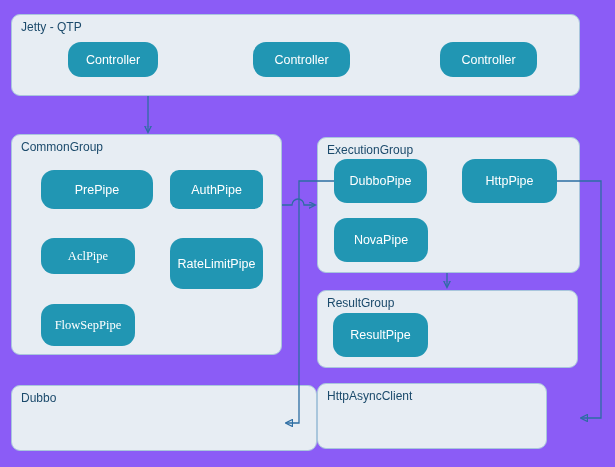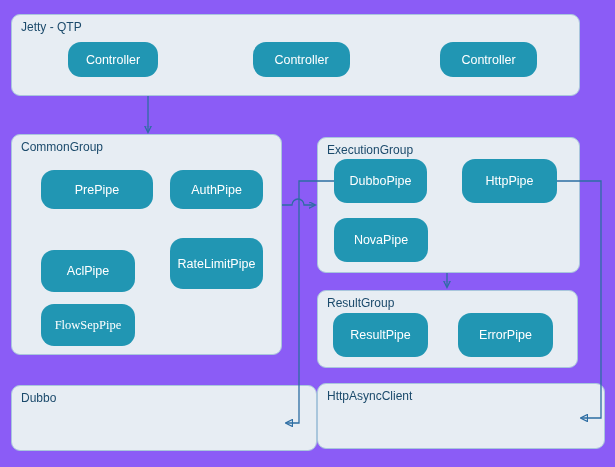--- a/index.html
+++ b/index.html
@@ -47,28 +47,28 @@
     justify-content:center;
     text-align:left;
     white-space:nowrap;
   }
   
   .g-jetty{left:11px;top:14px;width:569px;height:82px;}
   .g-common{left:11px;top:134px;width:271px;height:221px;}
   .g-execution{left:317px;top:137px;width:263px;height:136px;}
   .g-result{left:317px;top:290px;width:261px;height:78px;}
   .g-dubbo{left:11px;top:385px;width:306px;height:66px;}
-  .g-httpasync{left:317px;top:383px;width:288px;height:66px;}
+  .g-httpasync{left:317px;top:383px;width:230px;height:66px;}
   
   .n-controller1{left:68px;top:42px;width:90px;height:35px;}
   .n-controller2{left:253px;top:42px;width:97px;height:35px;}
   .n-controller3{left:440px;top:42px;width:97px;height:35px;}
   .n-prepipe{left:41px;top:170px;width:112px;height:39px;}
-  .n-authpipe{left:170px;top:170px;width:93px;height:39px;}
-  .n-aclpipe{left:41px;top:250px;width:94px;height:42px;}
+  .n-authpipe{left:170px;top:170px;width:93px;height:39px;border-radius:9px;}
+  .n-aclpipe{left:41px;top:238px;width:94px;height:36px;font-family:Liberation Serif, serif;}
   .n-ratelimitpipe{left:170px;top:238px;width:93px;height:51px;}
   .n-flowseppipe{left:41px;top:304px;width:94px;height:42px;font-family:Liberation Serif, serif;}
   .n-dubbopipe{left:334px;top:159px;width:93px;height:44px;}
   .n-httppipe{left:462px;top:159px;width:95px;height:44px;}
   .n-novapipe{left:334px;top:218px;width:94px;height:44px;}
   .n-resultpipe{left:333px;top:313px;width:95px;height:44px;}
   .n-errorpipe{left:458px;top:313px;width:95px;height:44px;}
   .connector-layer{
     position:absolute;
     left:0;top:0;
@@ -130,23 +130,20 @@
   <div class="node n-novapipe">
     <span>NovaPipe</span>
   </div>
 
   <div class="group g-result">
     <span class="group-label">ResultGroup</span>
   </div>
   <div class="node n-resultpipe">
     <span>ResultPipe</span>
   </div>
-  <div class="node n-errorpipe">
-    <span>ErrorPipe</span>
-  </div>
 
   <div class="group g-dubbo">
     <span class="group-label">Dubbo</span>
   </div>
 
   <div class="group g-httpasync">
     <span class="group-label">HttpAsyncClient</span>
   </div>
 
   <svg class="connector-layer" viewBox="0 0 615 467">

